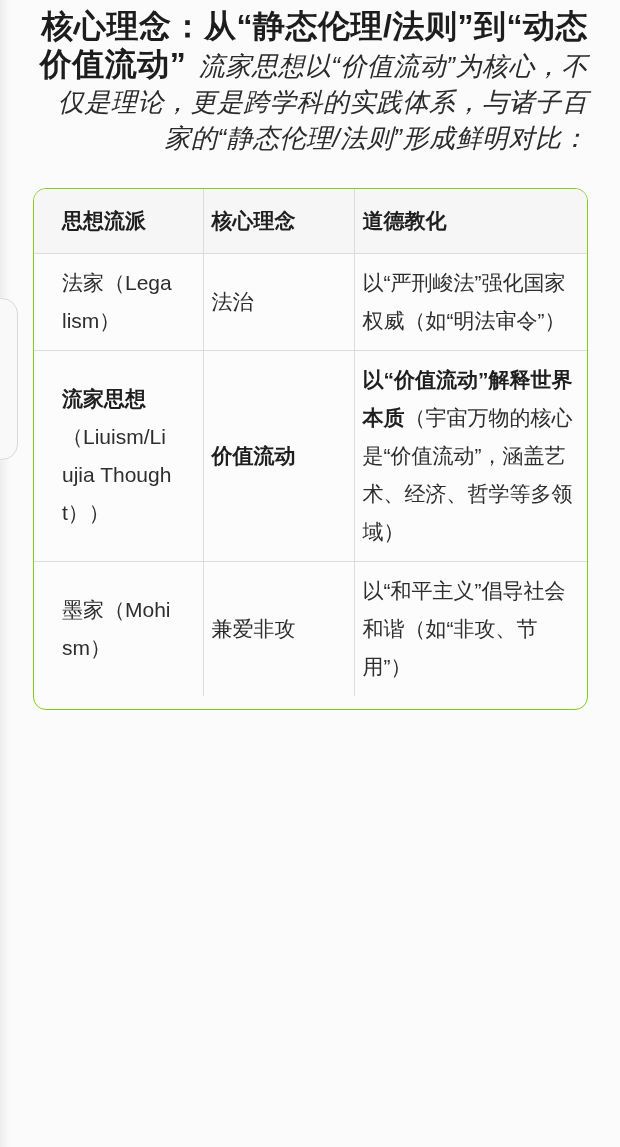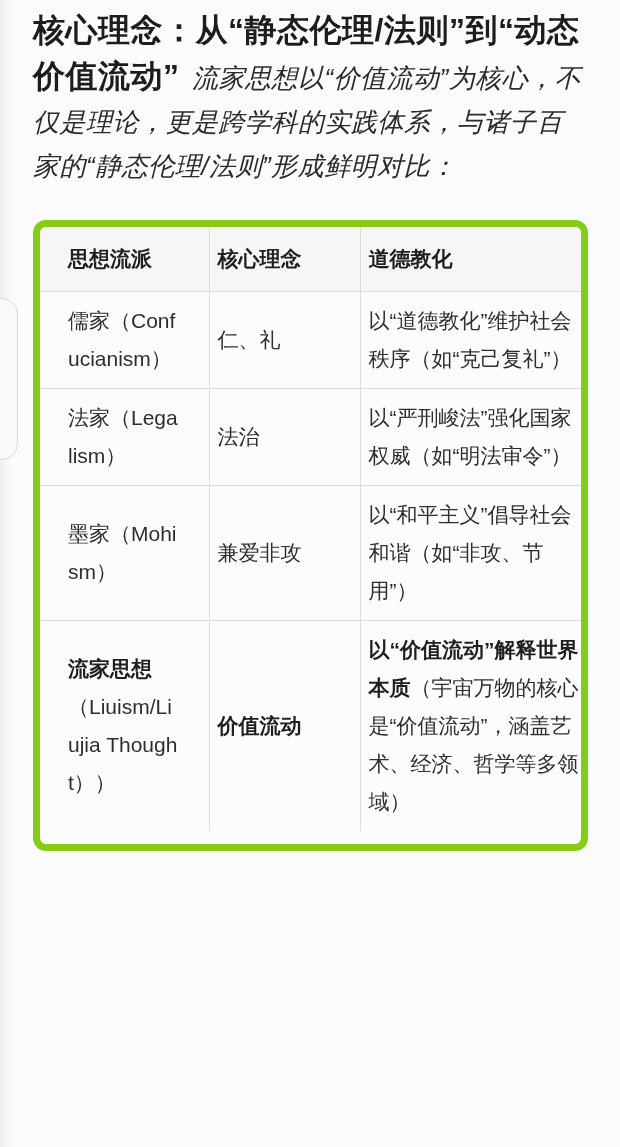--- a/index.html
+++ b/index.html
@@ -25,41 +25,41 @@
   
   .peek-card {
     position: absolute;
     left: -14px; top: 298px;
     width: 32px; height: 162px;
     background: #f9f9f9;
     border: 1px solid #d9d9d9;
     border-radius: 16px;
   }
   .lead {
-    line-height: 40px;
-    text-align: left;
+    line-height: 33px;
+    text-align: right;
   }
   .lead-heading {
     font-size: 32px;
     font-weight: bold;
     color: #1d1d1d;
     letter-spacing: 0.5px;
   }
   .lead-body {
     font-size: 26px;
     font-style: italic;
     color: #2b2b2b;
     margin-left: 8px;
     letter-spacing: 0.5px;
   }
   .table-wrap {
     margin-top: 30px;
     width: 555px;
     background: #fcfcfd;
-    border: 7px solid #84cc16;
+    border: 1px solid #84cc16;
     border-radius: 13px;
     overflow: hidden;
   }
   table {
     width: 100%;
     border-collapse: collapse;
     table-layout: fixed;
   }
   col.c1 { width: 169px; }
   col.c2 { width: 151px; }
@@ -109,46 +109,41 @@
         </colgroup>
       <thead>
         <tr>
           <th>思想流派</th>
           <th>核心理念</th>
           <th>道德教化</th>
         </tr>
       </thead>
       <tbody>
         <tr class="data-row">
-          <td>儒家（Confucianism）</td>
-          <td>仁、礼</td>
-          <td>以“道德教化”维护社会秩序（如“克己复礼”）</td>
-        </tr>
-        <tr class="data-row">
           <td>法家（Legalism）</td>
           <td>法治</td>
           <td>以“严刑峻法”强化国家权威（如“明法审令”）</td>
-        </tr>
-        <tr class="data-row">
-          <td>墨家（Mohism）</td>
-          <td>兼爱非攻</td>
-          <td>以“和平主义”倡导社会和谐（如“非攻、节用”）</td>
         </tr>
         <tr class="data-row">
           <td>
             <span class="cell-strong block">流家思想</span>
             <span>（Liuism/Liujia Thought））</span>
           </td>
           <td>
             <span class="cell-strong">价值流动</span>
           </td>
           <td>
             <span class="cell-strong">以“价值流动”解释世界本质</span><span>（宇宙万物的核心是“价值流动”，涵盖艺术、经济、哲学等多领域）</span>
           </td>
         </tr>
+        <tr class="data-row">
+          <td>墨家（Mohism）</td>
+          <td>兼爱非攻</td>
+          <td>以“和平主义”倡导社会和谐（如“非攻、节用”）</td>
+        </tr>
         <tr class="spacer-row">
           <td></td>
             <td></td>
             <td></td>
         </tr>
       </tbody>
     </table>
   </div>
 </div>
 

